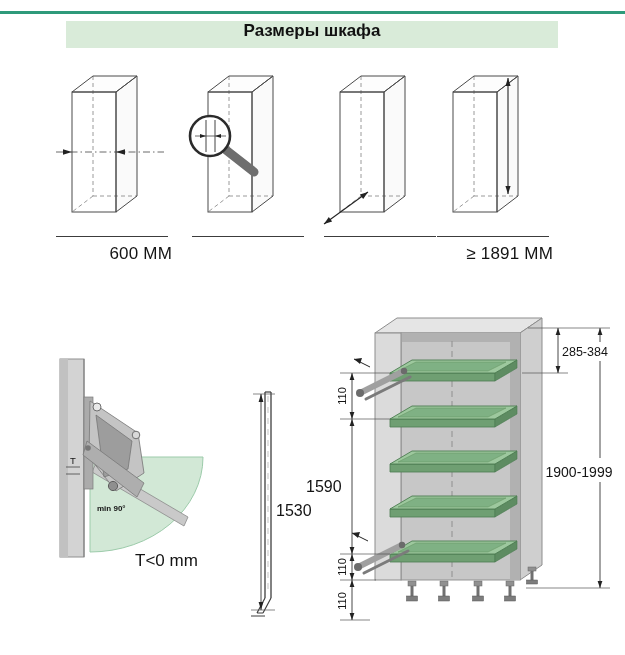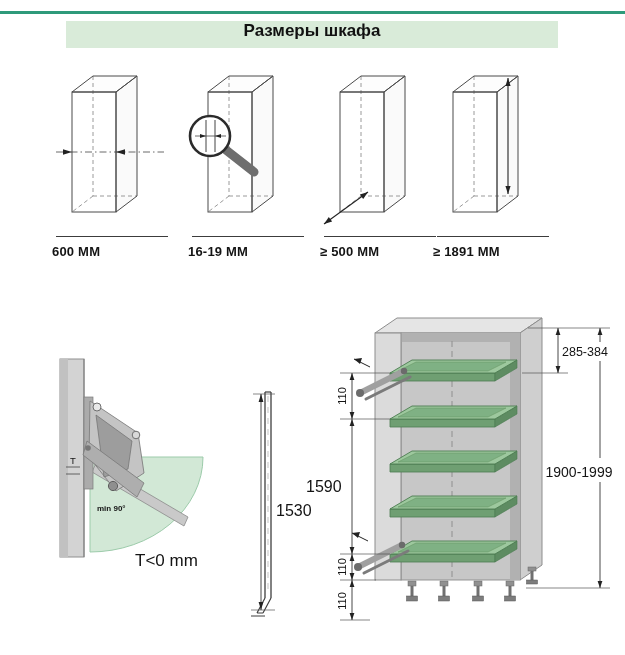--- a/index.html
+++ b/index.html
@@ -4,21 +4,21 @@
 <style>
   html,body{margin:0;padding:0;background:#fff;}
   .page{position:relative;width:625px;height:655px;background:#fff;overflow:hidden;
         font-family:"Liberation Sans",sans-serif;color:#141414;}
   .top-rule{position:absolute;left:0;top:11px;width:625px;height:3px;background:#2f9a7a;}
   .title-band{position:absolute;left:66px;top:21px;width:492px;height:27px;background:#d9ebd9;
               display:flex;align-items:flex-start;justify-content:center;}
   .title-band span{font-size:17px;font-weight:bold;color:#111;}
   .figures-row .figure-col{position:absolute;top:62px;width:120px;}
   .figure-col .divider{border-top:1.6px solid #3c3c3c;margin:4px 4px 0 4px;height:0;}
-  .figure-col .dim-label{text-align:left;font-size:13px;font-weight:bold;color:#141414;margin-top:7px;letter-spacing:.2px;}
+  .figure-col .dim-label{text-align:right;font-size:17px;font-weight:normal;color:#141414;margin-top:7px;letter-spacing:.2px;}
   .col-1{left:52px;} .col-2{left:188px;} .col-3{left:320px;} .col-4{left:433px;}
   svg{display:block;}
   svg text{font-family:"Liberation Sans",sans-serif;fill:#141414;}
   .ln{stroke:#4a4a4a;stroke-width:1;fill:none;}
   .dash{stroke:#8f8f8f;stroke-width:0.9;fill:none;stroke-dasharray:4 3;}
   .dim{stroke:#333;stroke-width:0.9;fill:none;}
   .tick{stroke:#555;stroke-width:0.7;fill:none;}
   .arr{fill:#222;stroke:none;}
   .fig-hinge{position:absolute;left:40px;top:345px;}
   .fig-rail{position:absolute;left:235px;top:380px;}
@@ -72,42 +72,40 @@
           <line x1="38" y1="88" x2="66" y2="110" stroke="#6e6e6e" stroke-width="9" stroke-linecap="round"></line>
           <circle cx="22" cy="74" r="20" fill="#ffffff" stroke="#2b2b2b" stroke-width="2.6"></circle>
           <line x1="18" y1="58" x2="18" y2="90" stroke="#444" stroke-width="1"></line>
           <line x1="27" y1="58" x2="27" y2="90" stroke="#444" stroke-width="1"></line>
           <line x1="7" y1="74" x2="38" y2="74" stroke="#444" stroke-width="0.8"></line>
           <polygon class="arr" points="18,74 12,71.9 12,76.1"></polygon>
           <polygon class="arr" points="27,74 33,71.9 33,76.1"></polygon>
         </g>
       </svg>
       <div class="divider"></div>
-      <div class="dim-label">16-19 ММ</div>
     </div>
 
     <div class="figure-col col-3">
       <svg width="120" height="170" viewBox="0 0 120 170">
         <g>
           <polygon points="20,30 64,30 85,14 41,14" fill="#fdfdfd"></polygon>
           <polygon points="64,30 85,14 85,134 64,150" fill="#fafafa"></polygon>
           <rect x="20" y="30" width="44" height="120" fill="#ffffff"></rect>
           <path class="dash" d="M41,14 V134 M41,134 H85 M41,134 L20,150"></path>
           <rect x="20" y="30" width="44" height="120" class="ln"></rect>
           <polygon points="20,30 64,30 85,14 41,14" class="ln"></polygon>
           <polygon points="64,30 85,14 85,134 64,150" class="ln"></polygon>
         </g>
         <g>
           <line x1="4" y1="162" x2="48" y2="130" stroke="#222" stroke-width="1.1"></line>
           <polygon class="arr" points="48,130 43.2,137 39.9,132.5"></polygon>
           <polygon class="arr" points="4,162 12.1,159.5 8.8,155.1"></polygon>
         </g>
       </svg>
       <div class="divider"></div>
-      <div class="dim-label">≥ 500 ММ</div>
     </div>
 
     <div class="figure-col col-4">
       <svg width="120" height="170" viewBox="0 0 120 170">
         <g>
           <polygon points="20,30 64,30 85,14 41,14" fill="#fdfdfd"></polygon>
           <polygon points="64,30 85,14 85,134 64,150" fill="#fafafa"></polygon>
           <rect x="20" y="30" width="44" height="120" fill="#ffffff"></rect>
           <path class="dash" d="M41,14 V134 M41,134 H85 M41,134 L20,150"></path>
           <rect x="20" y="30" width="44" height="120" class="ln"></rect>

